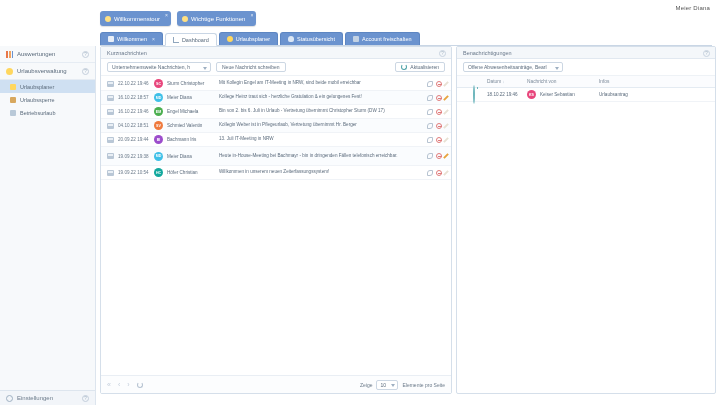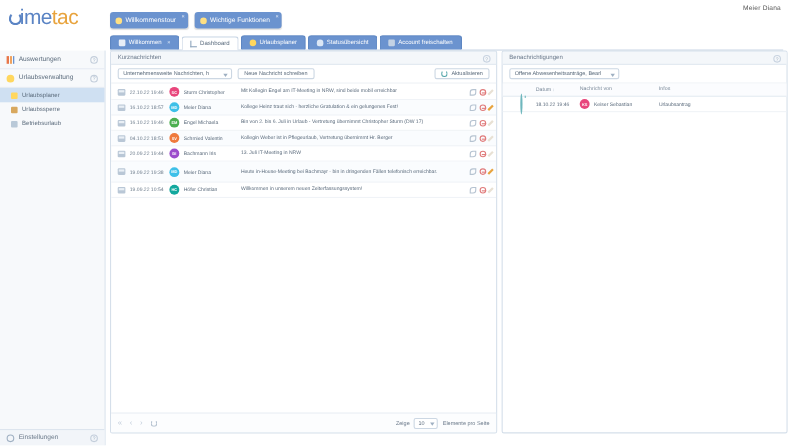--- a/index.html
+++ b/index.html
@@ -270,23 +270,20 @@
     content: ""; position: absolute; left: 2.5px; top: 1.5px;
     width: 1px; height: 2px; background: #6fb7bd;
   }
   .nt-txt { font-size: 4.6px; color: #5b6b7c; }
   .sort-arrow { font-size: 4px; color: #9fb0c2; margin-left: 1px; }
 </style>
 </head>
 <body>
 
 <div class="topbar">
-  <div class="logo">
-    <span class="ring"></span><span>ime</span><span class="t2">tac</span>
-  </div>
   <div class="username">Meier Diana</div>
 
   <div class="tourbtns">
     <div class="tourbtn">
       <span class="bulb"></span>
       <span>Willkommenstour</span>
       <span class="x">×</span>
     </div>
     <div class="tourbtn">
       <span class="bulb"></span>

